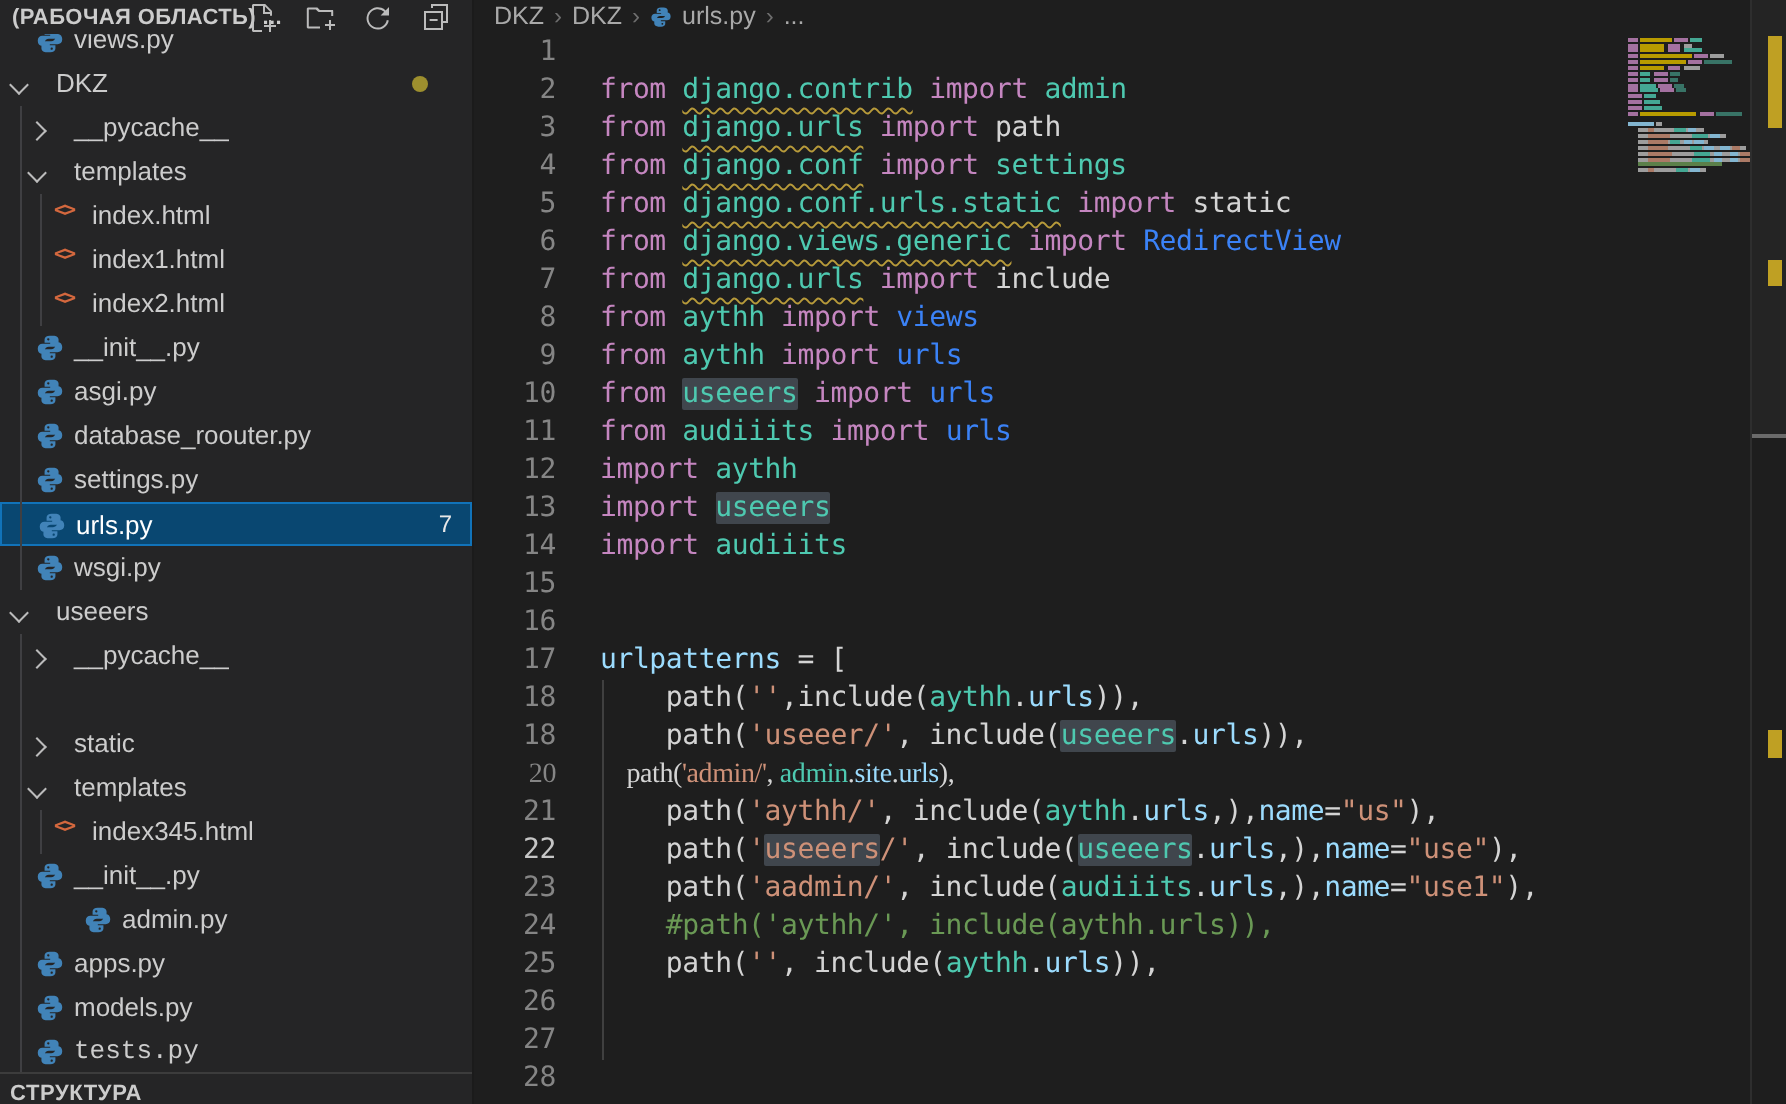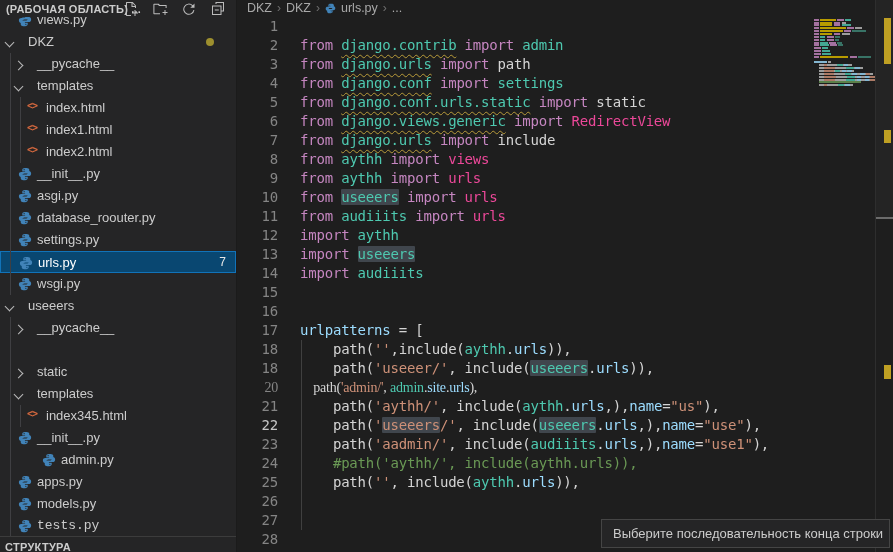--- a/index.html
+++ b/index.html
@@ -35,21 +35,21 @@
   #breadcrumb{position:absolute;left:0;top:0;height:16px;display:flex;align-items:center;padding-left:9px;font-size:12.5px;color:#a9a9a9;gap:5px;}
   .bc-sep{color:#6e6e6e;font-size:12px;}
   .bc-ico{width:11px;height:11px;display:inline-block;}
 
   #code{position:absolute;left:0;top:0;width:574px;height:552px;overflow:hidden;}
   .line{position:absolute;left:0;width:100%;height:19px;line-height:19px;
         font-family:"DejaVu Sans Mono",monospace;font-size:14px;letter-spacing:-0.2px;white-space:pre;}
   .ln{position:absolute;left:0;top:0;width:40px;text-align:right;color:#858585;}
   .ln.active{color:#c6c6c6;}
   .lc{position:absolute;left:62px;top:0;}
-  .tk-k{color:#C586C0;} .tk-m{color:#4EC9B0;} .tk-d{color:#ec4899;}
+  .tk-k{color:#C586C0;} .tk-m{color:#4EC9B0;} .tk-d{color:#3b82f6;}
   .tk-p{color:#D4D4D4;} .tk-v{color:#9CDCFE;} .tk-s{color:#CE9178;} .tk-c{color:#6A9955;}
   .sq{text-decoration:underline wavy #b89b3a;text-decoration-thickness:1px;text-underline-offset:3.5px;}
   .hl{background:#40464d;border-radius:1px;}
   #indent-guide{position:absolute;left:63px;top:340px;width:1px;height:190px;background:#404040;}
 
   
   #minimap{position:absolute;left:574px;top:0;width:63px;height:552px;overflow:hidden;}
   .mm-row{position:absolute;left:2px;height:2px;display:flex;}
   .mm-seg{height:2px;flex:none;}
   #mm-border{position:absolute;left:637px;top:0;width:1px;height:552px;background:#2e2e2e;}
@@ -528,18 +528,15 @@
         </div>
       </div>
     <div id="mm-border"></div>
     <div id="ruler">
       <div id="scroll-shade"></div>
       <div id="scroll-edge"></div>
       <div class="rmark" style="top:18px;height:46px;"></div>
       <div class="rmark" style="top:130px;height:13px;"></div>
       <div class="rmark" style="top:365px;height:14px;"></div>
     </div>
-    <div id="tooltip">
-      <span>Выберите последовательность конца строки</span>
-    </div>
   </div>
 
 </div>
 
 </body></html>

